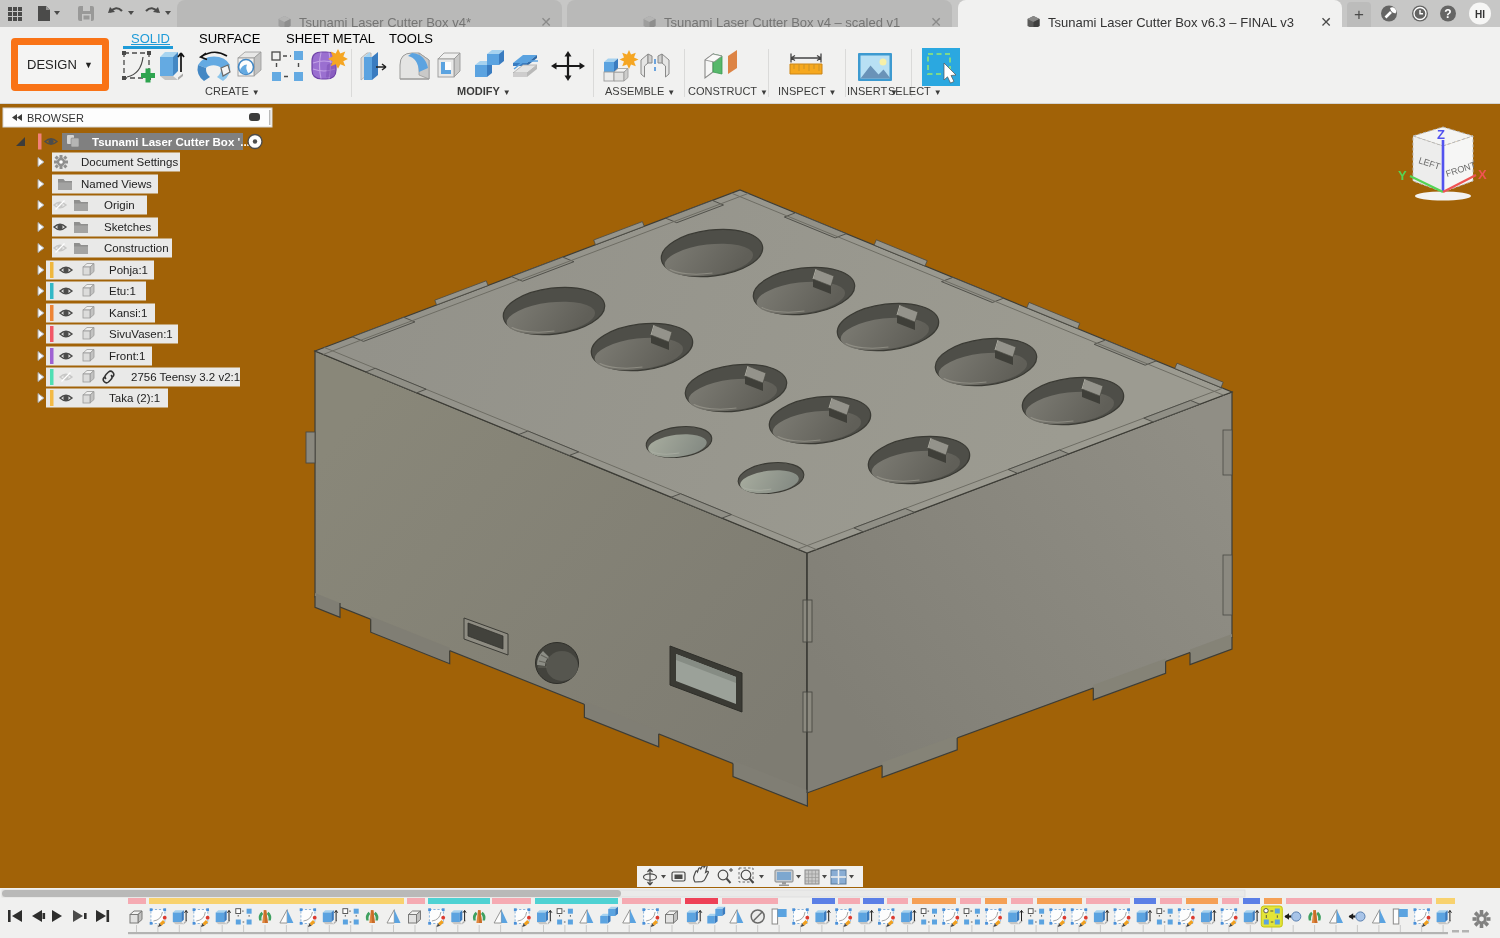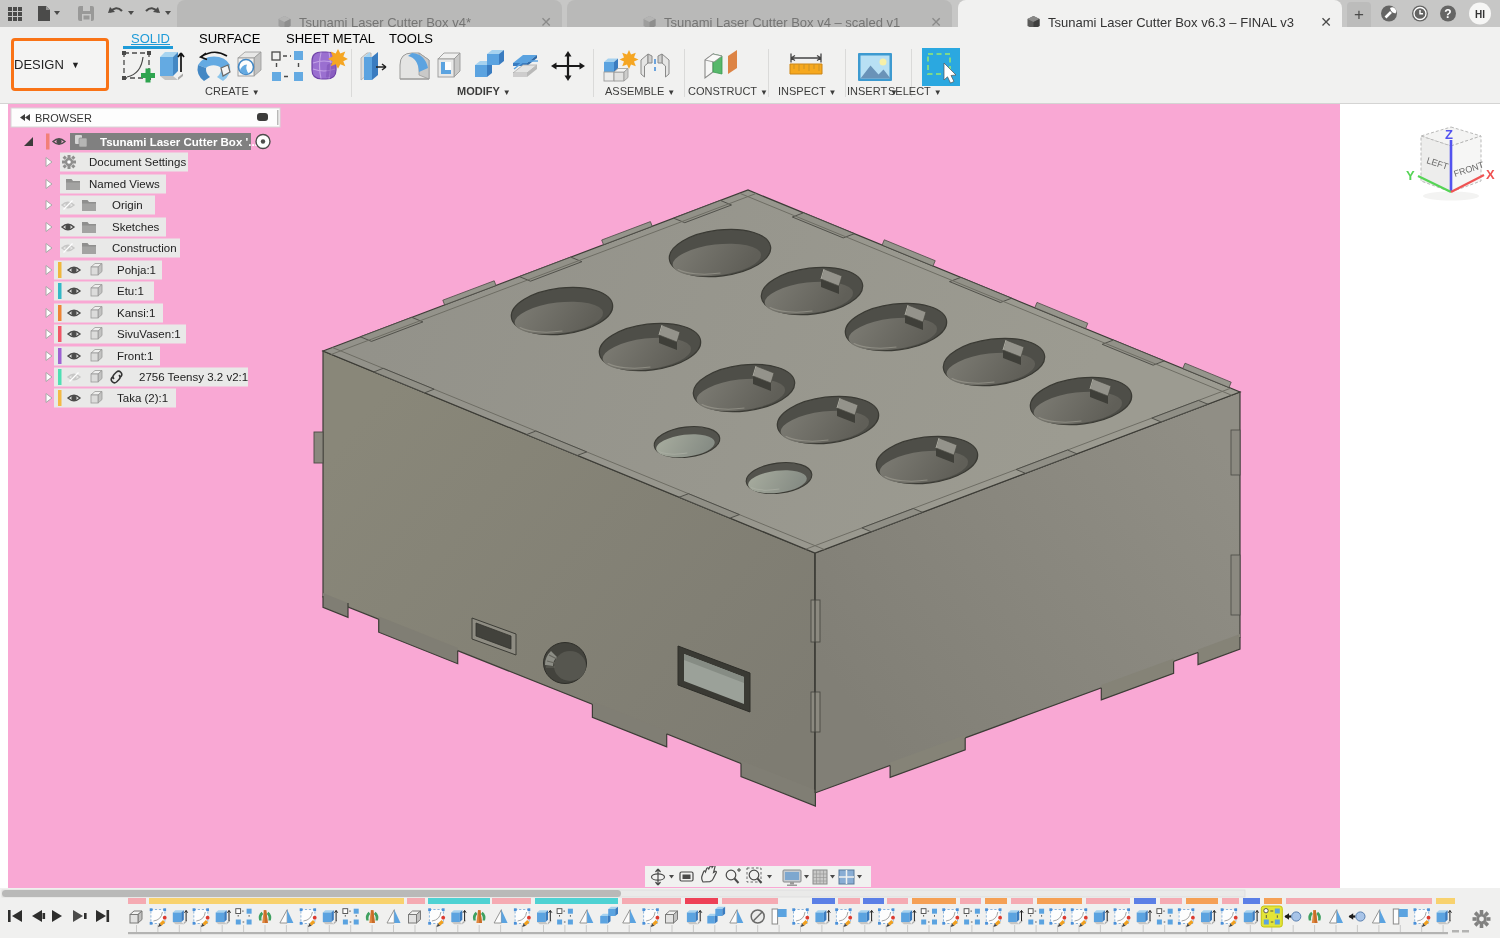--- a/index.html
+++ b/index.html
@@ -5,27 +5,27 @@
 * { margin:0; padding:0; box-sizing:border-box; }
 html,body { width:1500px; height:938px; overflow:hidden; font-family:"Liberation Sans", sans-serif; background:#fff; }
 #topbar { position:absolute; left:0; top:0; width:1500px; height:27px; background:#c7c7c6; }
 .tab { position:absolute; top:0; height:44px; display:flex; align-items:center; font-size:13px; color:#3c3c3b; }
 .tab.inactive { background:#b9b9b8; border-radius:8px 8px 0 0; color:#757574; }
 .tab.inactive .x { color:#8a8a89; }
 .tab.active { background:#f1f1f0; border-radius:8px 8px 0 0; color:#333; }
 .tab .ttl { white-space:nowrap; overflow:hidden; }
 .tab .x { margin-left:auto; font-size:14px; color:#4a4a49; }
 #ribbon { position:absolute; left:0; top:27px; width:1500px; height:77px; background:#f1f1f0; border-bottom:1px solid #d4d4d3; }
-#design-btn { position:absolute; left:11px; top:11px; width:98px; height:53px; background:#f4f4f3; border:3px solid #f97316; border-radius:4px; display:flex; align-items:center; justify-content:flex-start; font-size:13px; color:#222; }
+#design-btn { position:absolute; left:11px; top:11px; width:98px; height:53px; background:#f4f4f3; border:7px solid #f97316; border-radius:4px; display:flex; align-items:center; justify-content:center; font-size:13px; color:#222; }
 .rtab { position:absolute; top:4px; font-size:13px; color:#000000; }
 .rtab.sel { color:#1e9bd8; }
 #rtab-ul { position:absolute; left:123px; top:19px; width:50px; height:3px; background:#1e9bd8; }
 .grp-lbl { position:absolute; top:58px; font-size:11px; color:#3c3c3b; white-space:nowrap; }
 .rib-sep { position:absolute; top:22px; width:1px; height:48px; background:#dadad9; }
-#canvas { position:absolute; left:0; top:104px; width:1332px; height:784px; background:#f9a8d4;margin-left:8px; }
+#canvas { position:absolute; left:0; top:104px; width:1500px; height:784px; background:#a16207; }
 #comments { position:absolute; left:3px; top:764px; width:269px; height:21px; background:#fdfdfd; border:1px solid #d2d2d1; display:flex; align-items:center; font-size:11px; color:#333; }
 #navbar { position:absolute; left:637px; top:762px; width:226px; height:21px; background:#f1f1f0; display:flex; align-items:center; }
 #timeline { position:absolute; left:0; top:888px; width:1500px; height:50px; background:#f0f0ef; }
 </style>
 </head>
 <body>
 <div id="topbar">
   <svg width="1500" height="27" style="position:absolute;left:0;top:0">
 
     <g fill="#4b4b4a">

